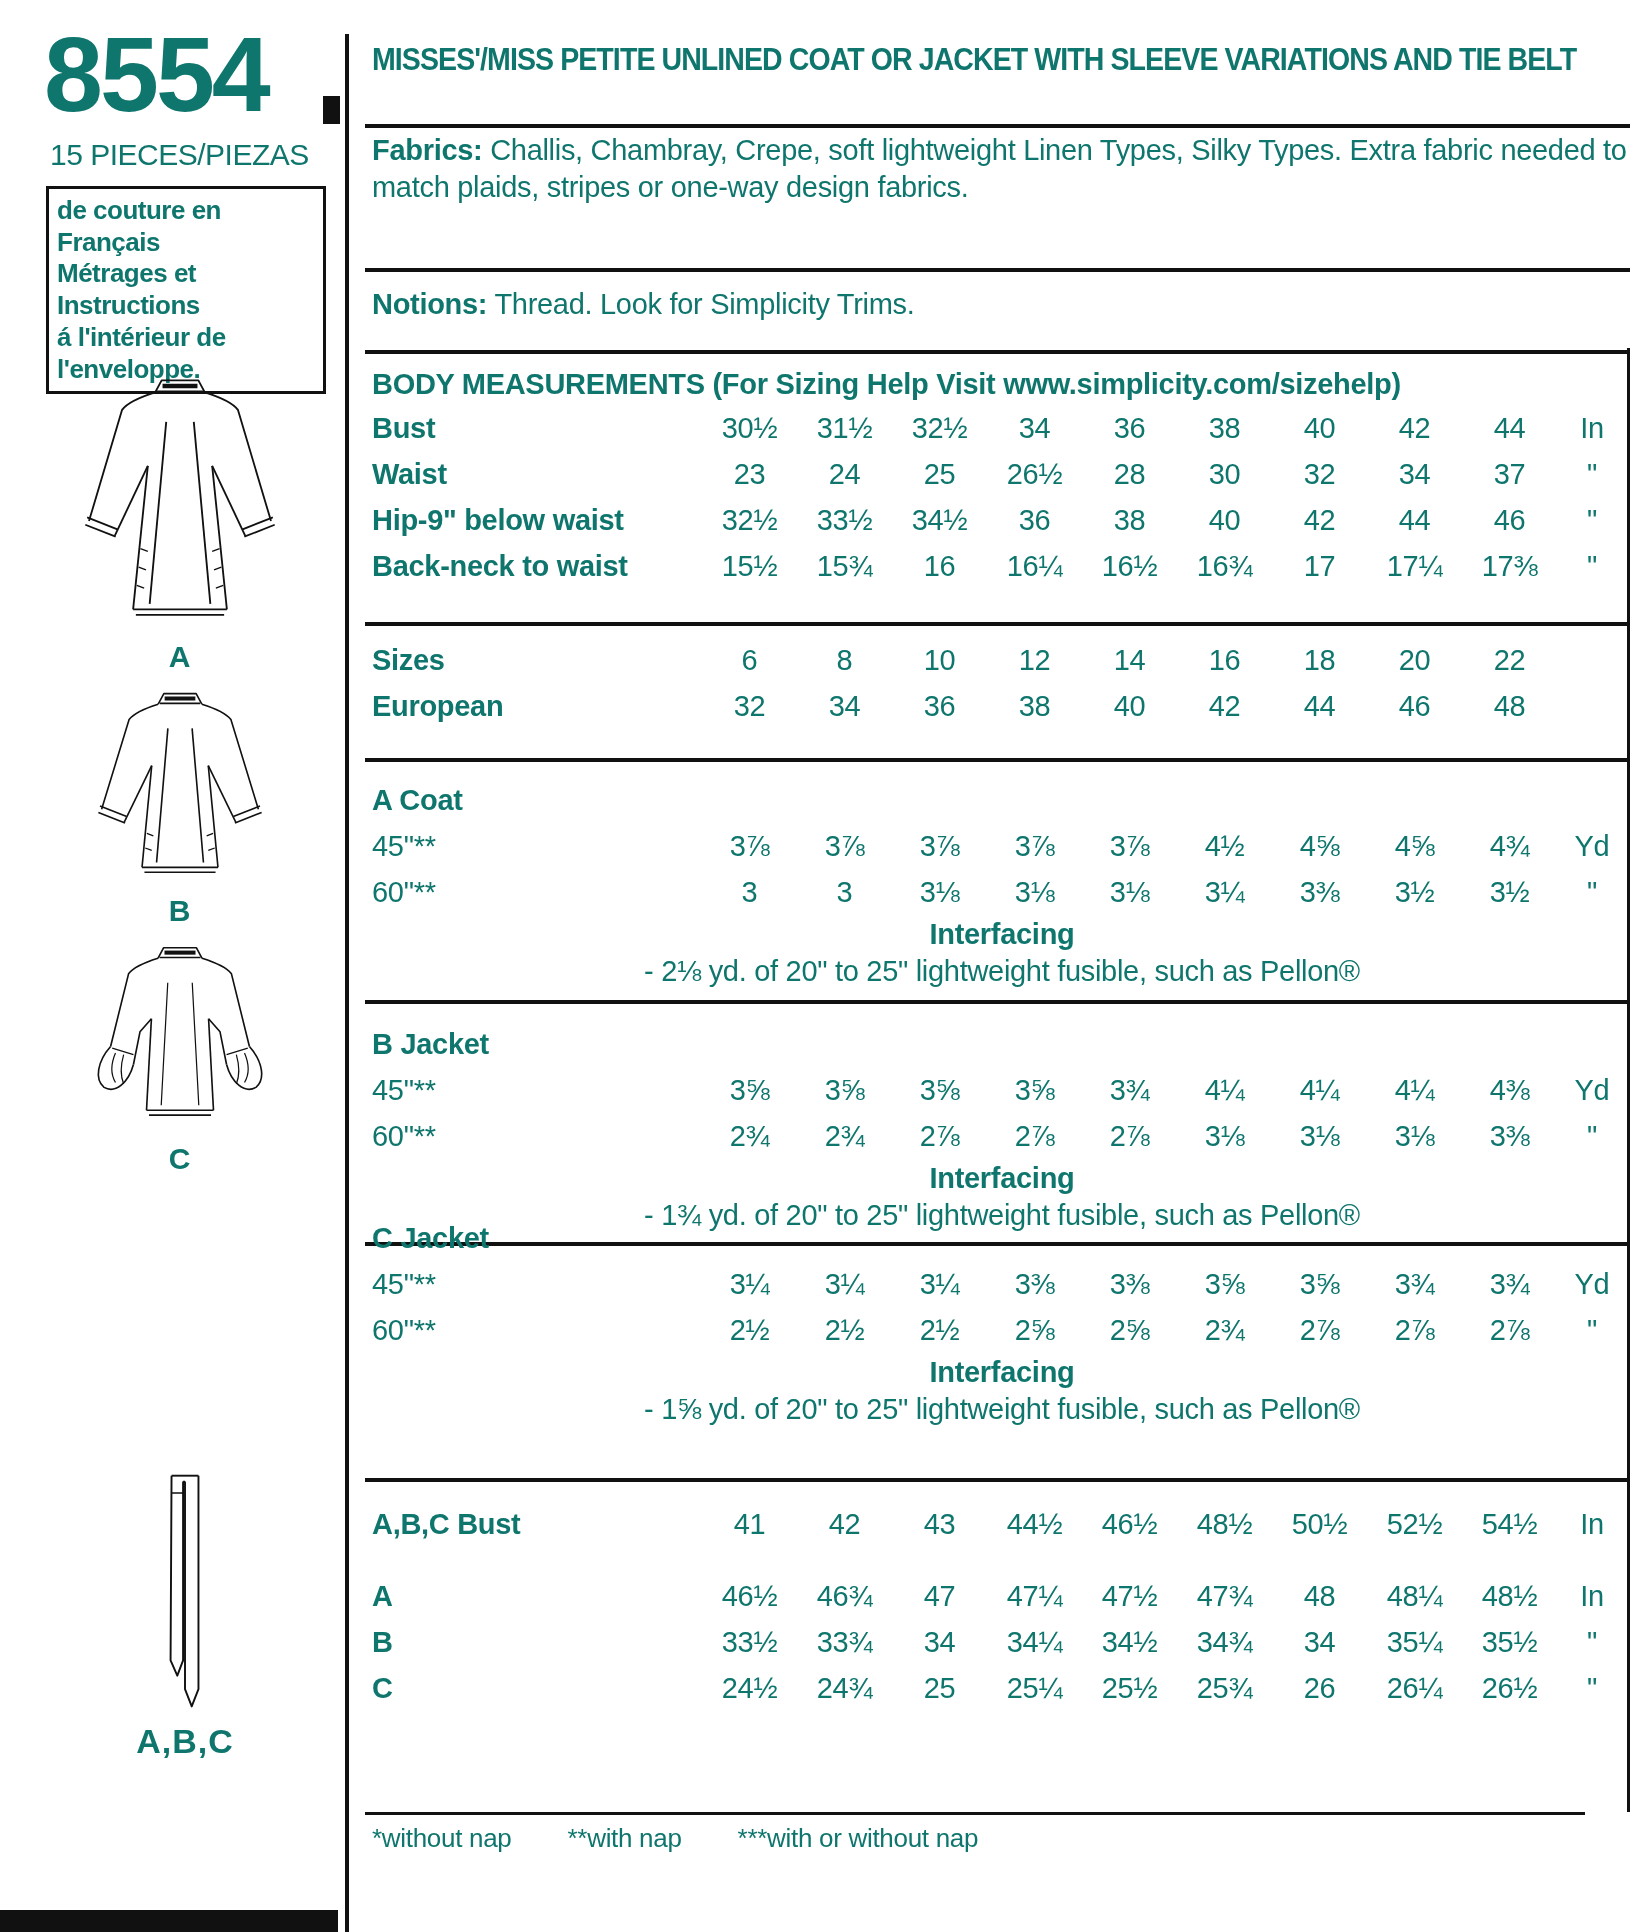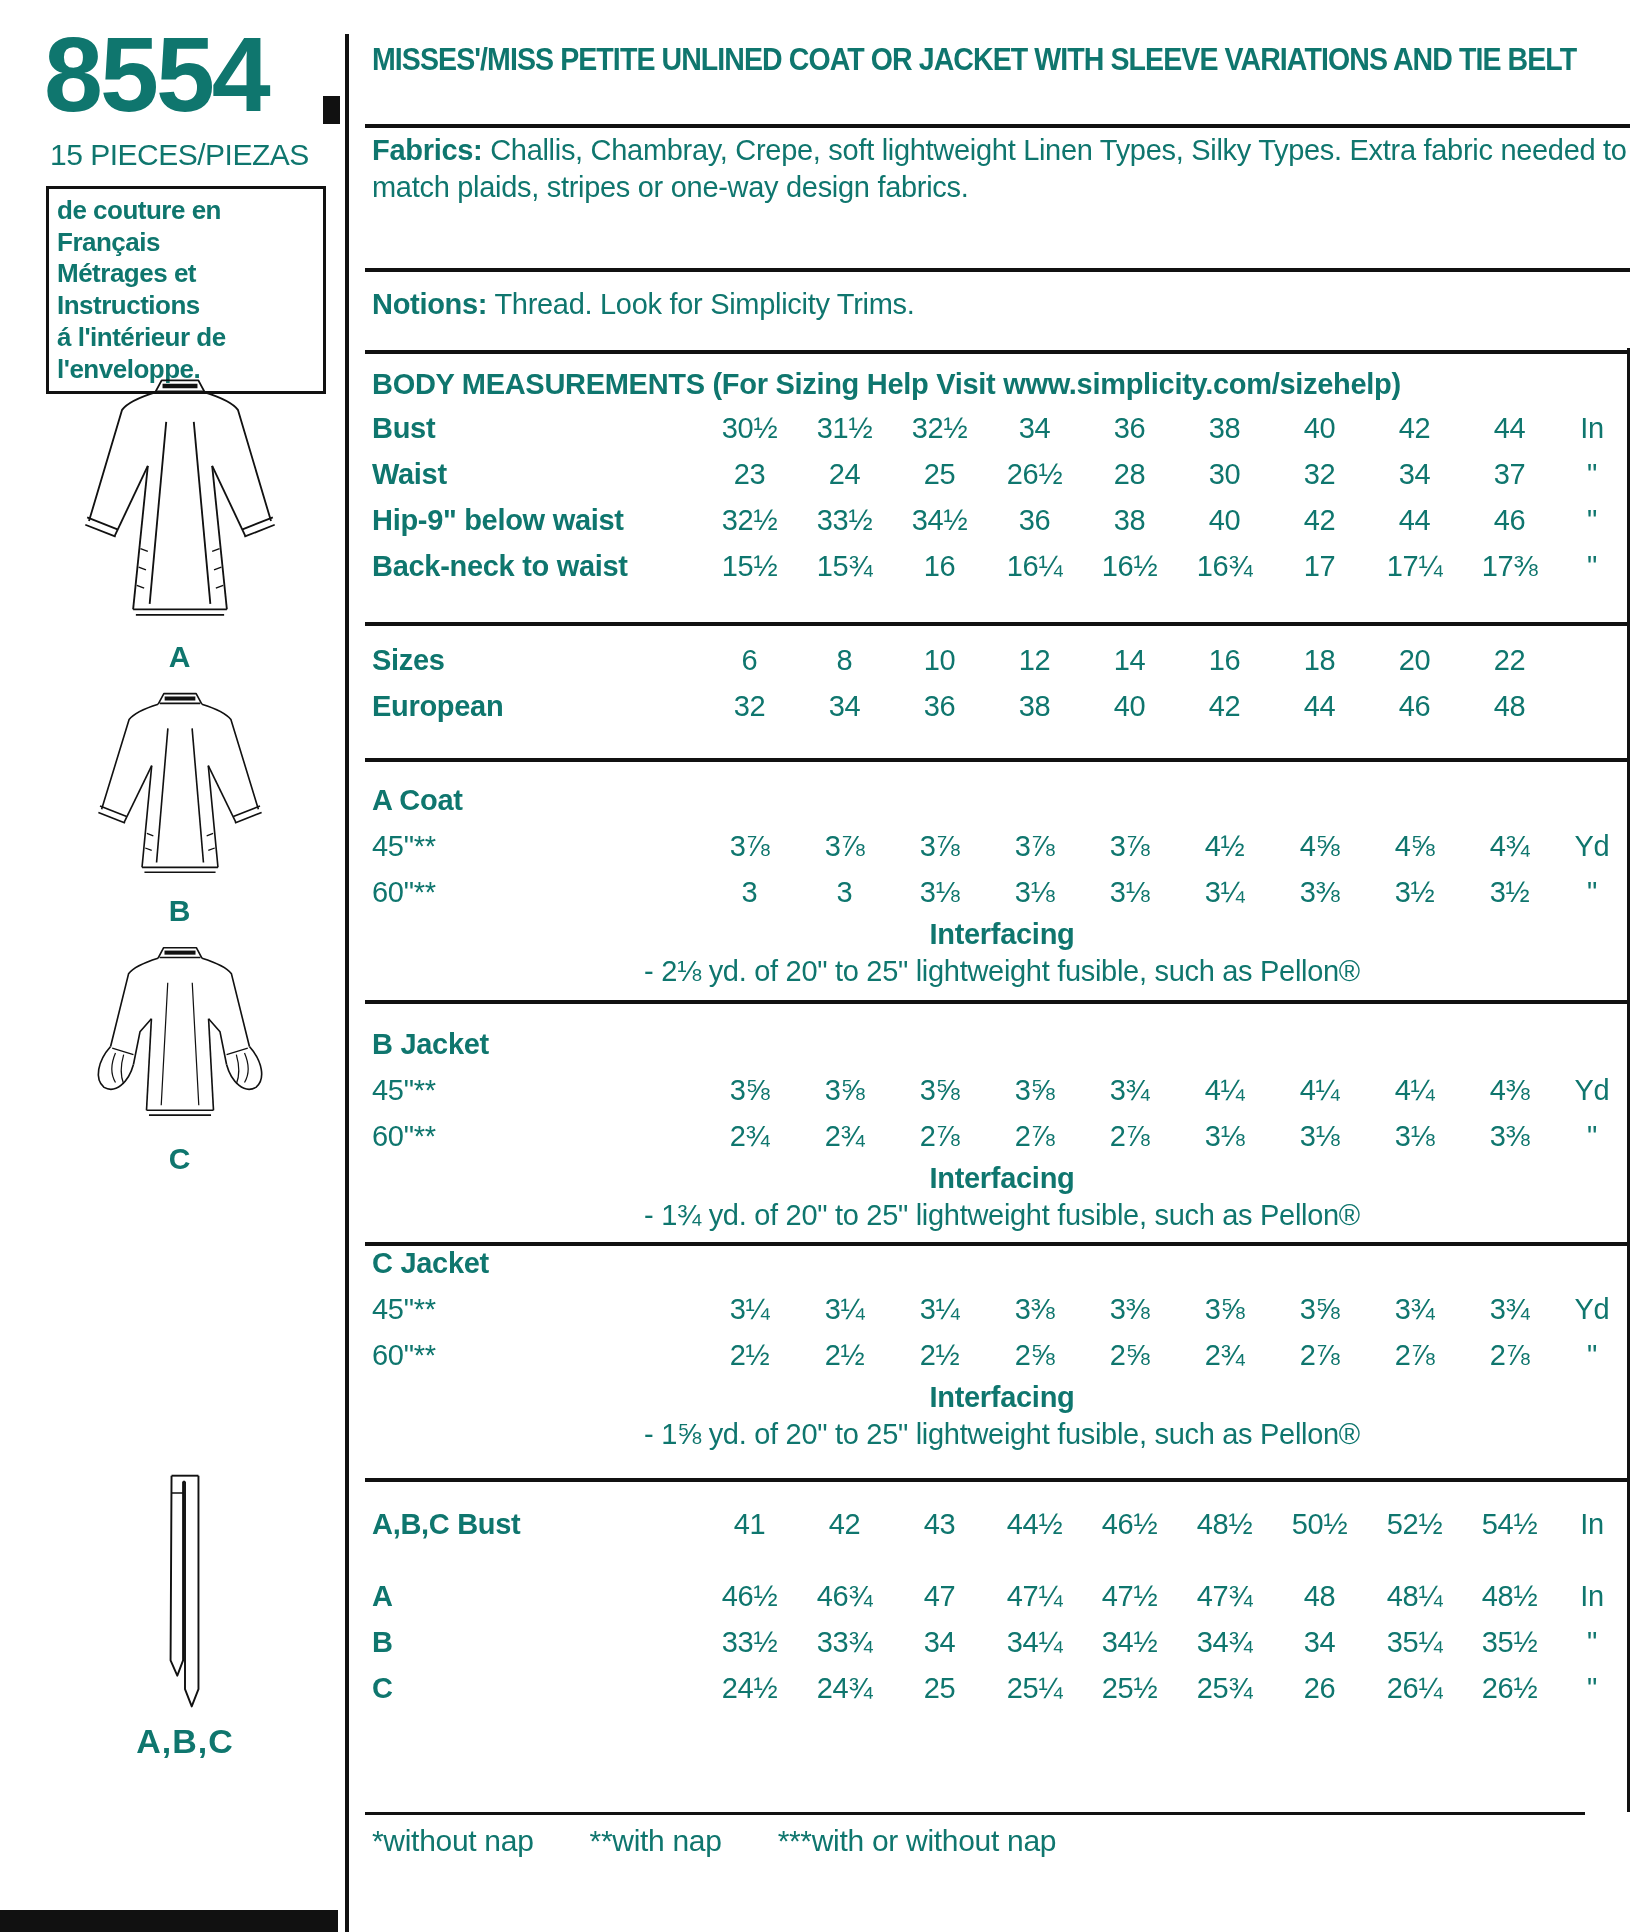--- a/index.html
+++ b/index.html
@@ -27,21 +27,21 @@
               transform:scaleX(0.92);transform-origin:left top;white-space:nowrap;}
   .para b,.bold{font-weight:bold;}
   .section-title{font-weight:bold;font-size:29px;}
   
   .mrow{display:grid;grid-template-columns:330px repeat(9,95px) 70px;height:46px;align-items:center;}
   .mlabel{font-weight:bold;text-align:left;white-space:nowrap;}
   .mrow.plain .mlabel{font-weight:normal;}
   .mval,.munit{text-align:center;white-space:nowrap;}
   .sect-head{height:42px;}
   .interfacing-line{height:46px;display:flex;align-items:center;white-space:nowrap;flex-direction:column;}
-  #footnote{top:1822px;font-size:30px;}
+  #footnote{top:1822px;font-size:26px;}
   #footnote span{margin-right:56px;}
   .rows2{margin-top:26px;}
   .sub-head{height:44px;display:flex;align-items:center;font-weight:bold;}
 </style>
 </head>
 <body>
 
 <div id="page">
 
   <div class="abs" id="pattern-number">8554</div>
@@ -310,21 +310,21 @@
           <div class="munit">"</div>
         </div>
       </div>
     <div class="interfacing-line">
         <b>Interfacing</b>
         <span>- 1¾ yd. of 20" to 25" lightweight fusible, such as Pellon®</span>
       </div>
   </div>
   <div class="abs rule" style="top:1242px;"></div>
 
-  <div class="abs rp" style="top:1245px;">
+  <div class="abs rp" style="top:1220px;">
     <div class="section-title sect-head">C Jacket</div>
     <div>
         <div class="mrow plain">
           <div class="mlabel">45"**</div>
           <div class="mval">3¼</div>
           <div class="mval">3¼</div>
           <div class="mval">3¼</div>
           <div class="mval">3⅜</div>
           <div class="mval">3⅜</div>
           <div class="mval">3⅝</div>

